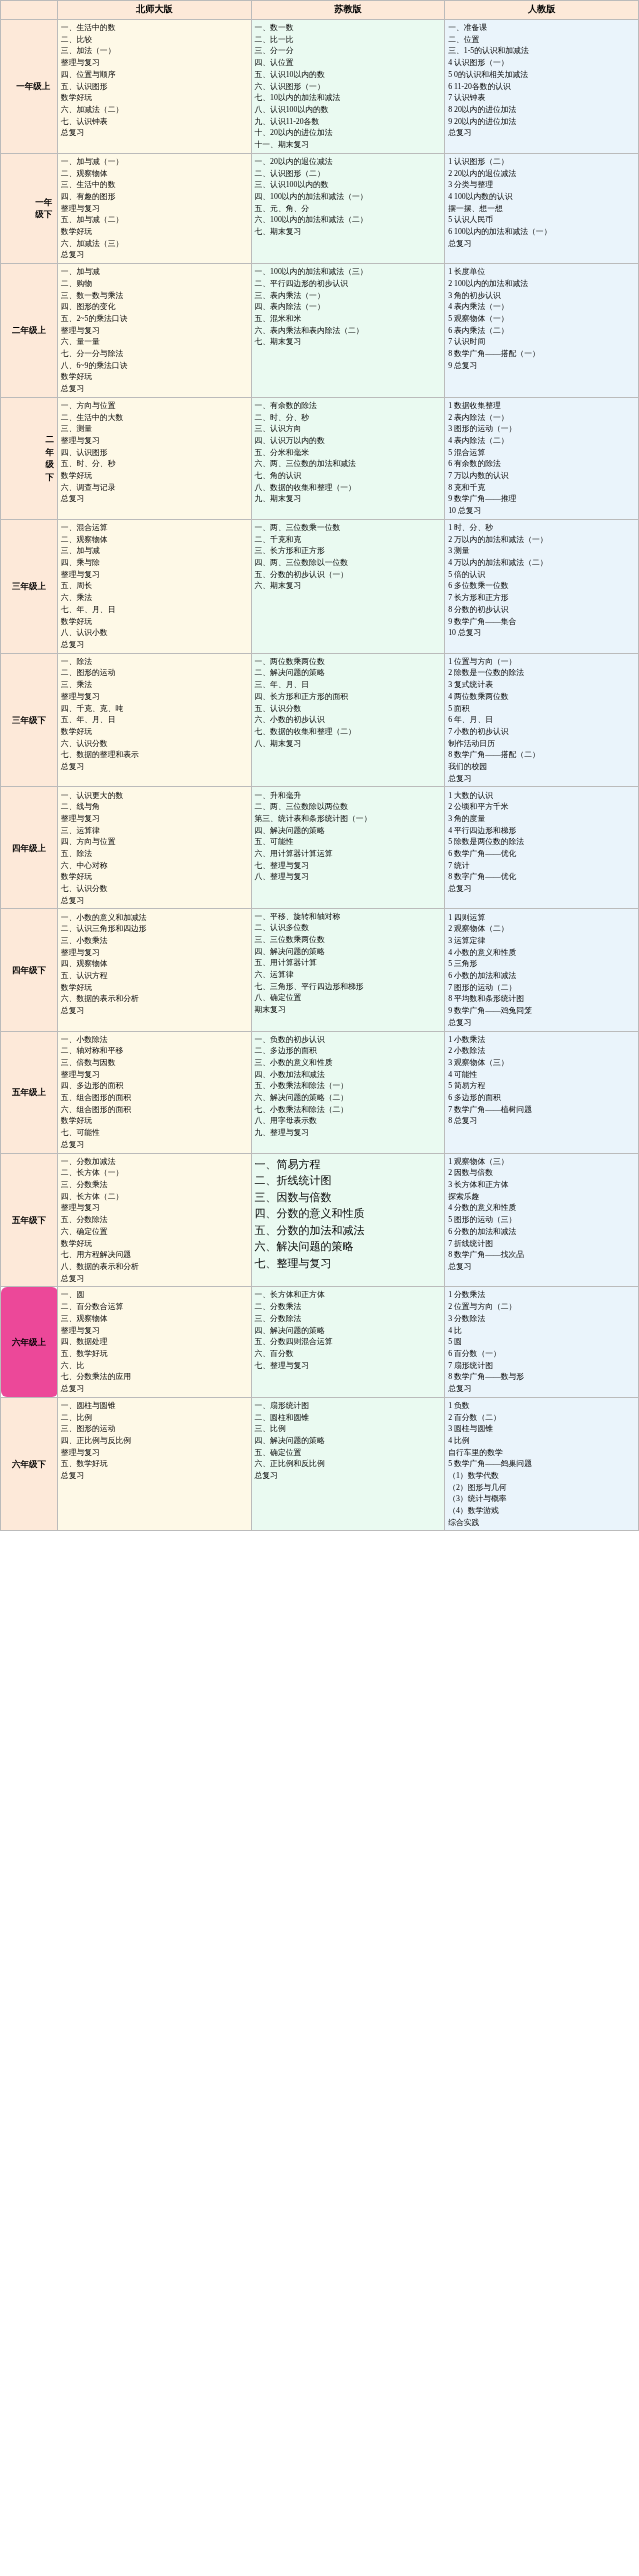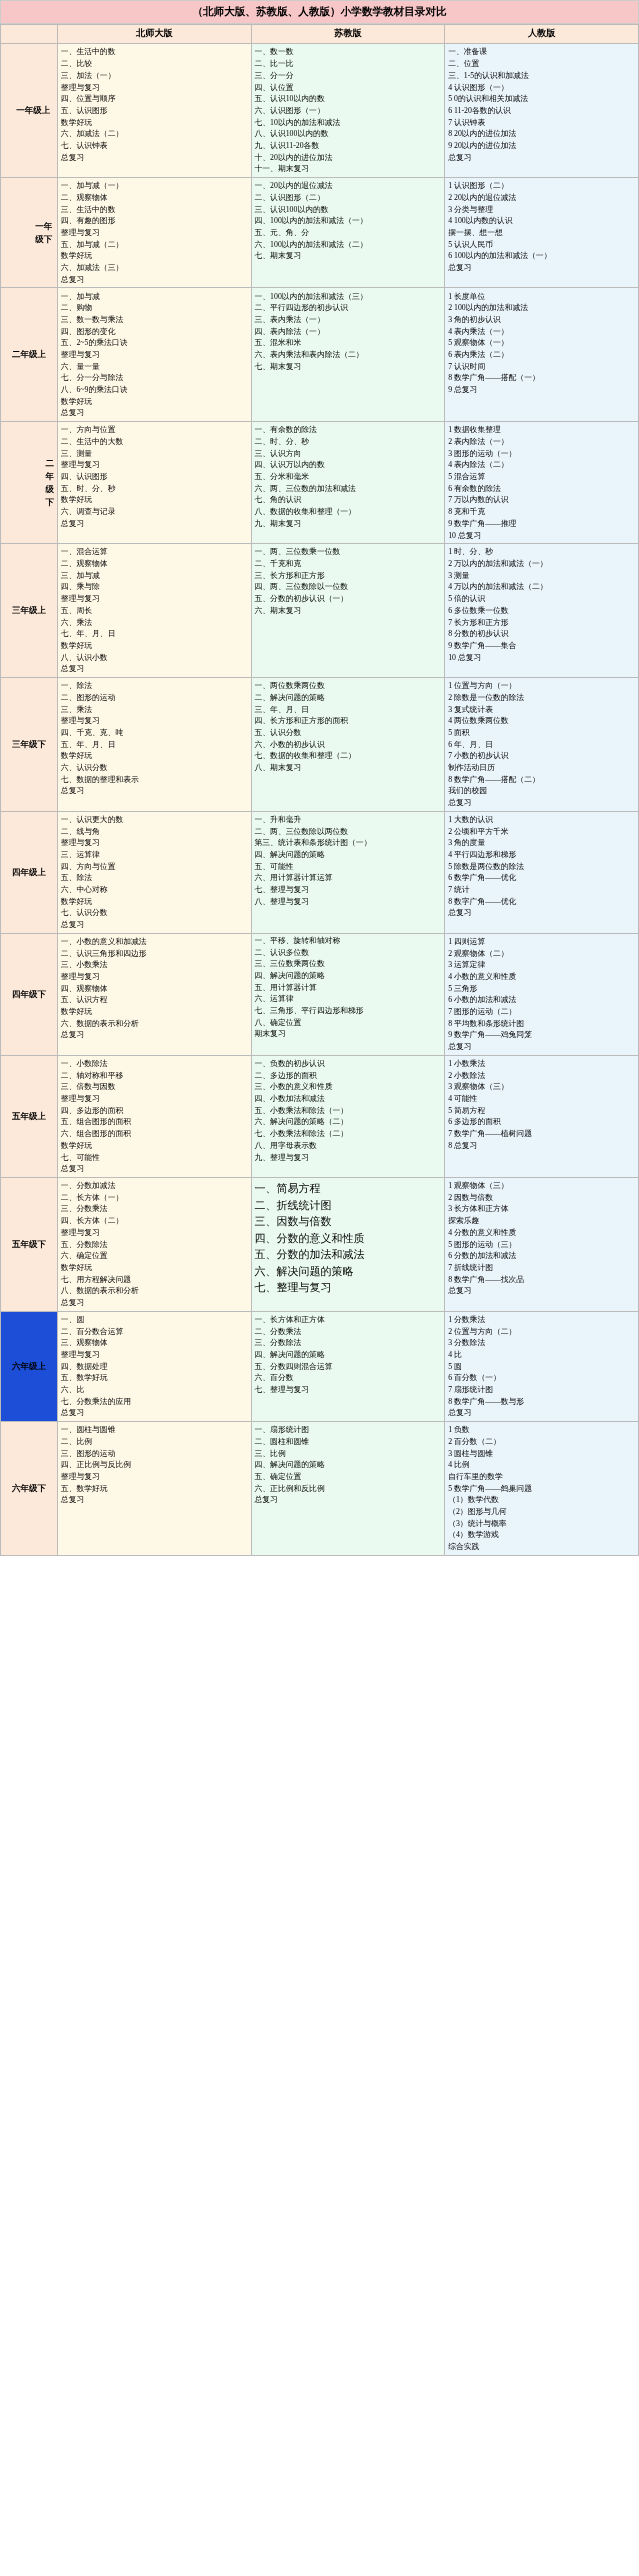--- a/index.html
+++ b/index.html
@@ -62,21 +62,20 @@
     }
     p.item {
       margin: 0;
       padding: 0;
     }
   </style>
 </head>
 <body>
 
 <div class="page-container">
-  <div class="main-title">（北师大版、苏教版、人教版）小学数学教材目录对比</div>
   <table>
     <thead>
       <tr class="header-row">
         <th class="col-grade"></th>
         <th class="col-beida">北师大版</th>
         <th class="col-sujiao">苏教版</th>
         <th class="col-renjiao">人教版</th>
       </tr>
     </thead>
     <tbody id="table-body">
@@ -440,21 +439,21 @@
             <p class="item">探索乐趣</p>
             <p class="item">4 分数的意义和性质</p>
             <p class="item">5 图形的运动（三）</p>
             <p class="item">6 分数的加法和减法</p>
             <p class="item">7 折线统计图</p>
             <p class="item">8 数学广角——找次品</p>
             <p class="item">总复习</p>
           </td>
         </tr>
         <tr>
-          <td class="grade-label" style="background: #1d4ed8; text-align: center; font-weight: bold; font-size: 8.5px;">六年级上</td>
+          <td class="grade-label" style="background: #ec4899; text-align: center; font-weight: bold; font-size: 8.5px; border-radius: 6px;">六年级上</td>
           <td style="background: rgb(254, 249, 231); font-size: 7.8px;">
             <p class="item">一、圆</p>
             <p class="item">二、百分数合运算</p>
             <p class="item">三、观察物体</p>
             <p class="item">整理与复习</p>
             <p class="item">四、数据处理</p>
             <p class="item">五、数学好玩</p>
             <p class="item">六、比</p>
             <p class="item">七、分数乘法的应用</p>
             <p class="item">总复习</p>

